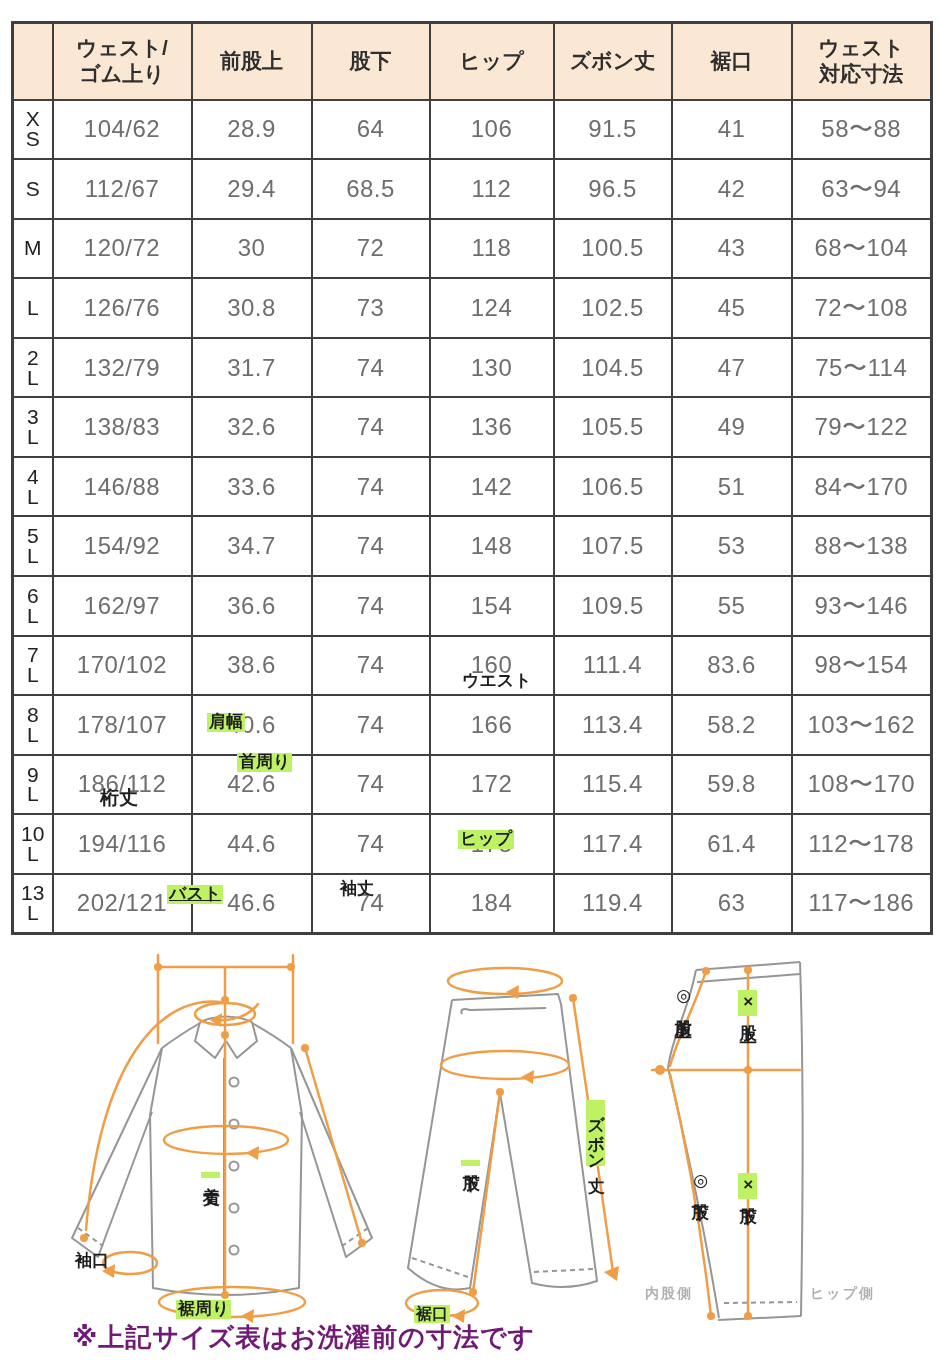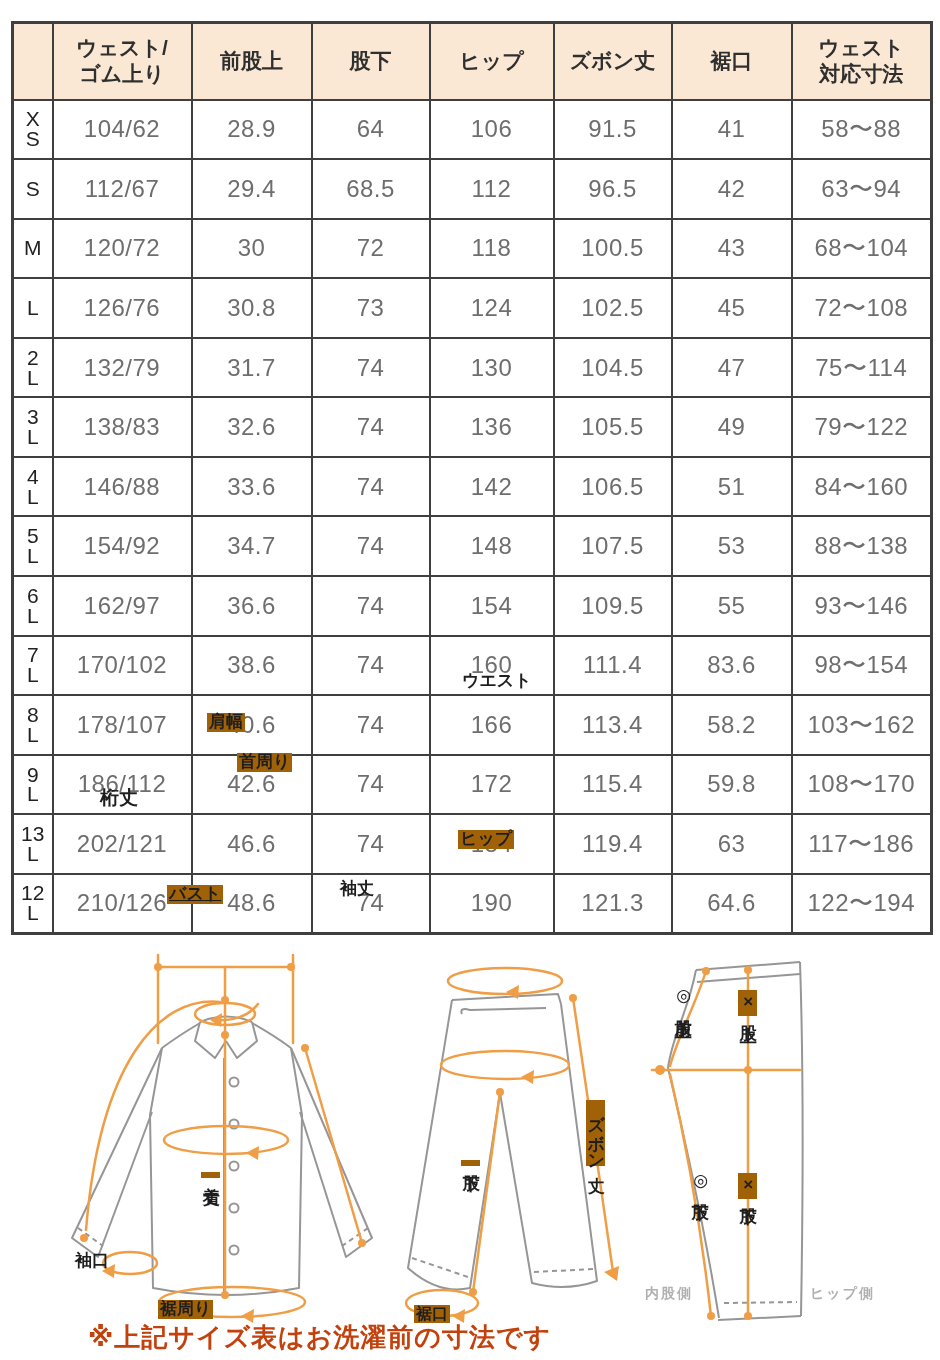--- a/index.html
+++ b/index.html
@@ -28,34 +28,34 @@
   }
   table.size-table tbody td{
     color:#6e6e6e;font-size:24px;font-weight:400;letter-spacing:0.5px;
   }
 
   
   .diagrams{position:absolute;left:0;top:935px;width:940px;height:425px;}
   .diagrams svg{position:absolute;left:0;top:0;}
   .dlabel{
     position:absolute;color:#1e1e1e;font-weight:700;font-size:17px;
-    background:#a16207;line-height:1.1;padding:0 2px;white-space:nowrap;
+    background:#bef264;line-height:1.1;padding:0 2px;white-space:nowrap;
   }
   .dlabel.nobg{background:transparent;}
   .vlabel{
     writing-mode:vertical-rl;text-orientation:upright;
     letter-spacing:1px;padding:2px 0;
   }
   .graylabel{
     position:absolute;color:#b0b0b0;font-weight:700;font-size:14px;
     letter-spacing:2px;white-space:nowrap;
   }
   .note{
-    position:absolute;left:88px;top:1320px;
-    color:#c2410c;font-size:26px;font-weight:700;letter-spacing:1px;
+    position:absolute;left:72px;top:1320px;
+    color:#701a75;font-size:26px;font-weight:700;letter-spacing:1px;
     white-space:nowrap;
   }
 </style>
 </head>
 <body>
 
 <div class="page">
 
   <table class="size-table">
     <colgroup>
@@ -148,21 +148,21 @@
         </tr>
         <tr>
           <th class="size">4
 L</th>
           <td>146/88</td>
           <td>33.6</td>
           <td>74</td>
           <td>142</td>
           <td>106.5</td>
           <td>51</td>
-          <td>84〜160</td>
+          <td>84〜170</td>
         </tr>
         <tr>
           <th class="size">5
 L</th>
           <td>154/92</td>
           <td>34.7</td>
           <td>74</td>
           <td>148</td>
           <td>107.5</td>
           <td>53</td>
@@ -206,40 +206,40 @@
 L</th>
           <td>186/112</td>
           <td>42.6</td>
           <td>74</td>
           <td>172</td>
           <td>115.4</td>
           <td>59.8</td>
           <td>108〜170</td>
         </tr>
         <tr>
+          <th class="size">10
+L</th>
+          <td>194/116</td>
+          <td>44.6</td>
+          <td>74</td>
+          <td>178</td>
+          <td>117.4</td>
+          <td>61.4</td>
+          <td>112〜178</td>
+        </tr>
+        <tr>
           <th class="size">13
 L</th>
           <td>202/121</td>
           <td>46.6</td>
           <td>74</td>
           <td>184</td>
           <td>119.4</td>
           <td>63</td>
           <td>117〜186</td>
-        </tr>
-        <tr>
-          <th class="size">12
-L</th>
-          <td>210/126</td>
-          <td>48.6</td>
-          <td>74</td>
-          <td>190</td>
-          <td>121.3</td>
-          <td>64.6</td>
-          <td>122〜194</td>
         </tr>
       </tbody>
     </table>
 
   <div class="diagrams">
     <svg width="940" height="425" viewBox="0 935 940 425">
 
       <g stroke="#969696" stroke-width="2" fill="none" stroke-linejoin="round">
 
         <path d="M200,1022 Q226,1011 252,1022"></path>
@@ -342,21 +342,21 @@
       </g>
     </svg>
 
     <div class="dlabel" style="left:207px;top:-222px;">肩幅</div>
     <div class="dlabel" style="left:237px;top:-182px;text-align:right;">首周り</div>
     <div class="dlabel nobg" style="left:98px;top:-147px;font-size:19px;">桁丈</div>
     <div class="dlabel" style="left:167px;top:-50px;text-decoration:underline;">バスト</div>
     <div class="dlabel nobg" style="left:338px;top:-55px;">袖丈</div>
     <div class="dlabel vlabel" style="left:201px;top:237px;">着丈</div>
     <div class="dlabel nobg" style="left:73px;top:317px;">袖口</div>
-    <div class="dlabel" style="left:158px;top:365px;">裾周り</div>
+    <div class="dlabel" style="left:176px;top:365px;">裾周り</div>
 
     <div class="dlabel nobg" style="left:460px;top:-263px;">ウエスト</div>
     <div class="dlabel" style="left:458px;top:-105px;">ヒップ</div>
     <div class="dlabel vlabel" style="left:586px;top:165px;">ズボン丈</div>
     <div class="dlabel vlabel" style="left:461px;top:225px;">股下</div>
     <div class="dlabel" style="left:414px;top:370px;font-size:16px;">裾口</div>
 
     <div class="dlabel vlabel nobg" style="left:673px;top:48px;">◎前股上</div>
     <div class="dlabel vlabel" style="left:738px;top:55px;">×股上</div>
     <div class="dlabel vlabel nobg" style="left:690px;top:233px;">◎股下</div>

